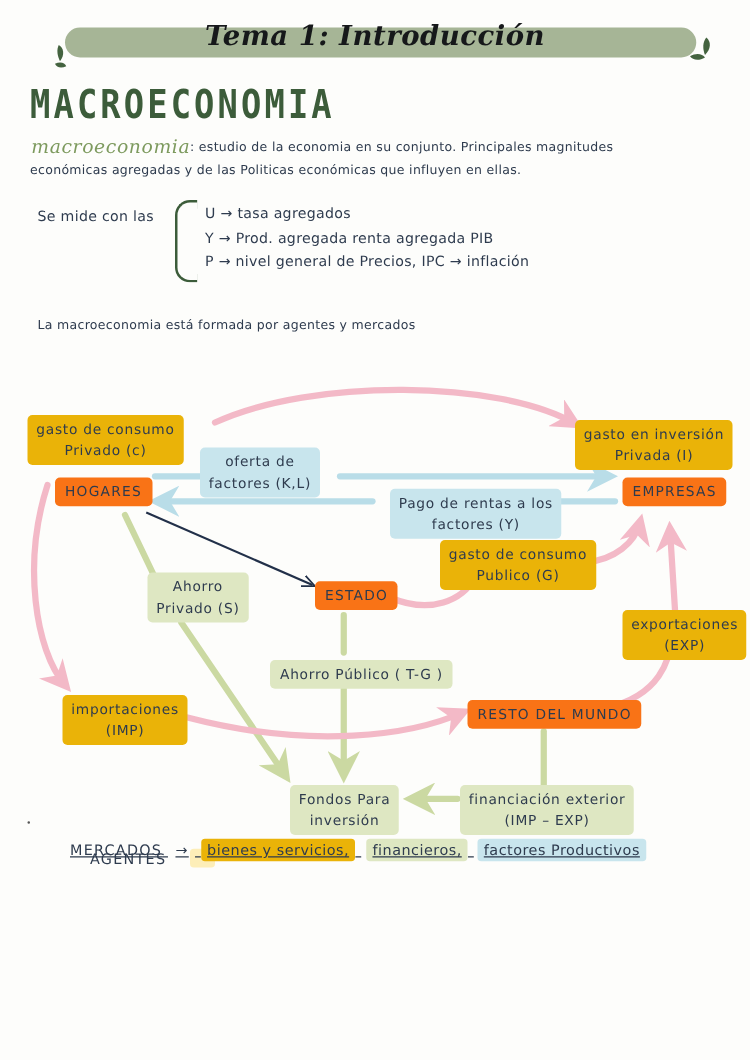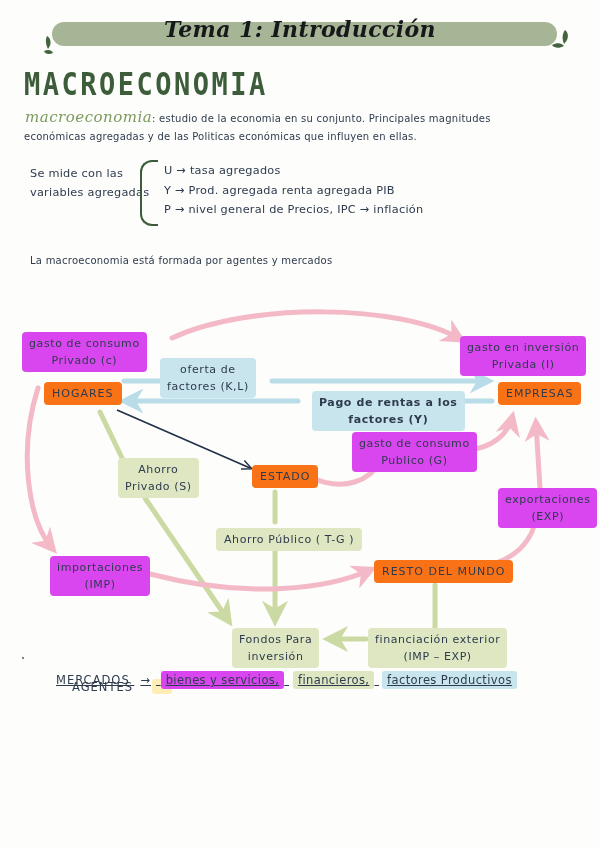--- a/index.html
+++ b/index.html
@@ -55,21 +55,21 @@
   }
   .brace-lines{position:absolute;left:164px;top:161px;font-size:11.3px;line-height:19.5px;letter-spacing:.25px;}
 
   
   .node{
     position:absolute;font-size:11px;letter-spacing:.6px;
     padding:5px 8px;border-radius:4px;text-align:center;
     color:#2e3b4e;white-space:nowrap;
   }
   .agent{background:#f97316;letter-spacing:1px;}
-  .pink{background:#d946ef;}
+  .pink{background:#eab308;}
   .blue{background:#c8e5ed;}
   .green{background:#dee7c2;}
   .two-line{line-height:17px;white-space:normal;padding:3px 7px;}
   .two-line span{display:block;}
   .two-line .l1{text-align:left;}
   .two-line .l2{text-align:center;}
 
   svg.layer{position:absolute;left:0;top:0;width:600px;height:848px;pointer-events:none;}
 
   
@@ -98,21 +98,20 @@
     <div class="banner-title">Tema 1: Introducción</div>
   </div>
 
   <div class="h-macro">MACROECONOMIA</div>
   <div class="script-word">macroeconomia</div>
   <div class="para p-def">:  estudio de la economia en su conjunto. Principales magnitudes</div>
   <div class="para p-def2">económicas agregadas y de las Politicas económicas que influyen en ellas.</div>
 
   <div class="brace-label">
     <div>Se mide con las</div>
-    <div>variables agregadas</div>
   </div>
   <div class="brace"></div>
   <div class="brace-lines">
     <div>U → tasa agregados</div>
     <div>Y → Prod. agregada renta agregada PIB</div>
     <div>P → nivel general de Precios, IPC → inflación</div>
   </div>
 
   <div class="para p-form">La macroeconomia está formada por agentes y mercados</div>
 
@@ -177,21 +176,21 @@
   </div>
 
   <div class="node agent" style="left:44px;top:382px;">HOGARES</div>
   <div class="node agent" style="left:498px;top:382px;">EMPRESAS</div>
 
   <div class="node blue two-line" style="left:160px;top:358px;">
     <span class="l2">oferta de</span>
     <span class="l1">factores (K,L)</span>
   </div>
 
-  <div class="node blue two-line" style="left:312px;top:391px;font-weight:bold;">
+  <div class="node blue two-line" style="left:312px;top:391px;">
     <span class="l1">Pago de rentas a los</span>
     <span class="l2">factores (Y)</span>
   </div>
 
 
   <div class="node green two-line" style="left:118px;top:458px;">
     <span class="l2">Ahorro</span>
     <span class="l1">Privado (S)</span>
   </div>
 

